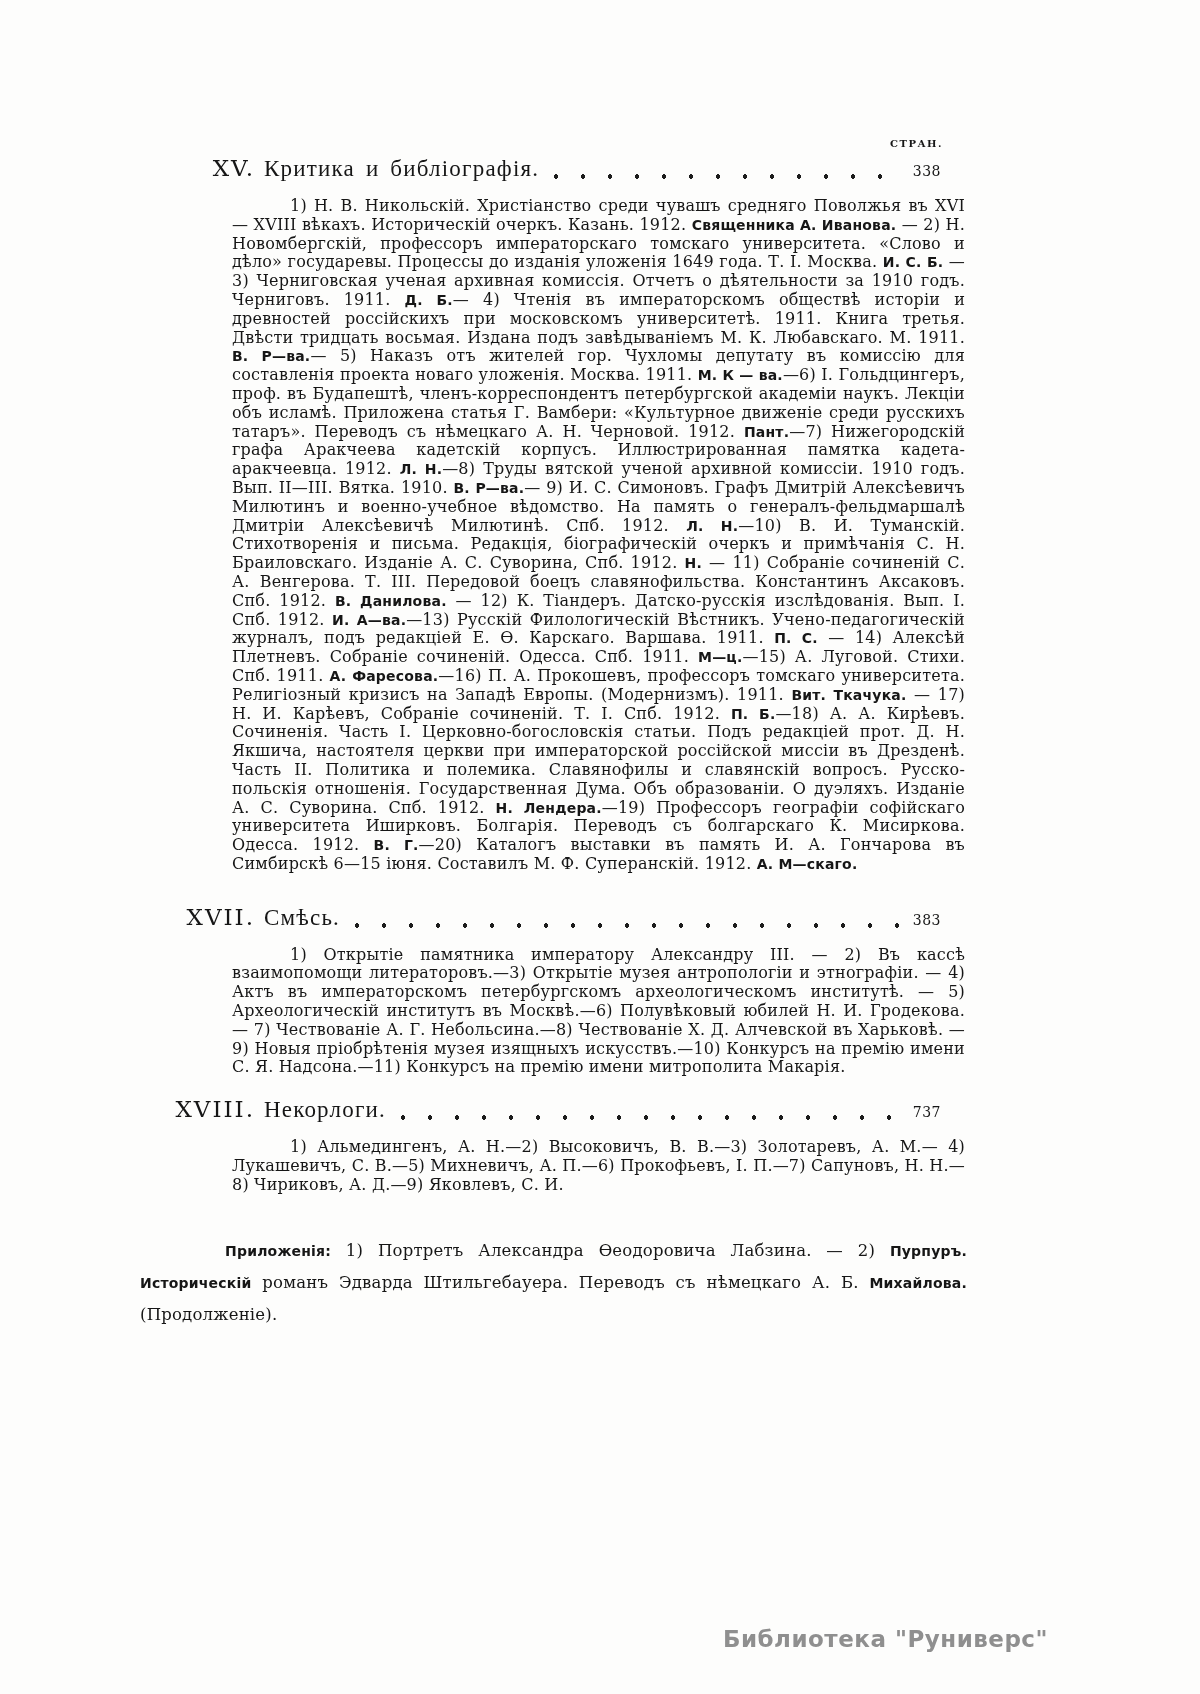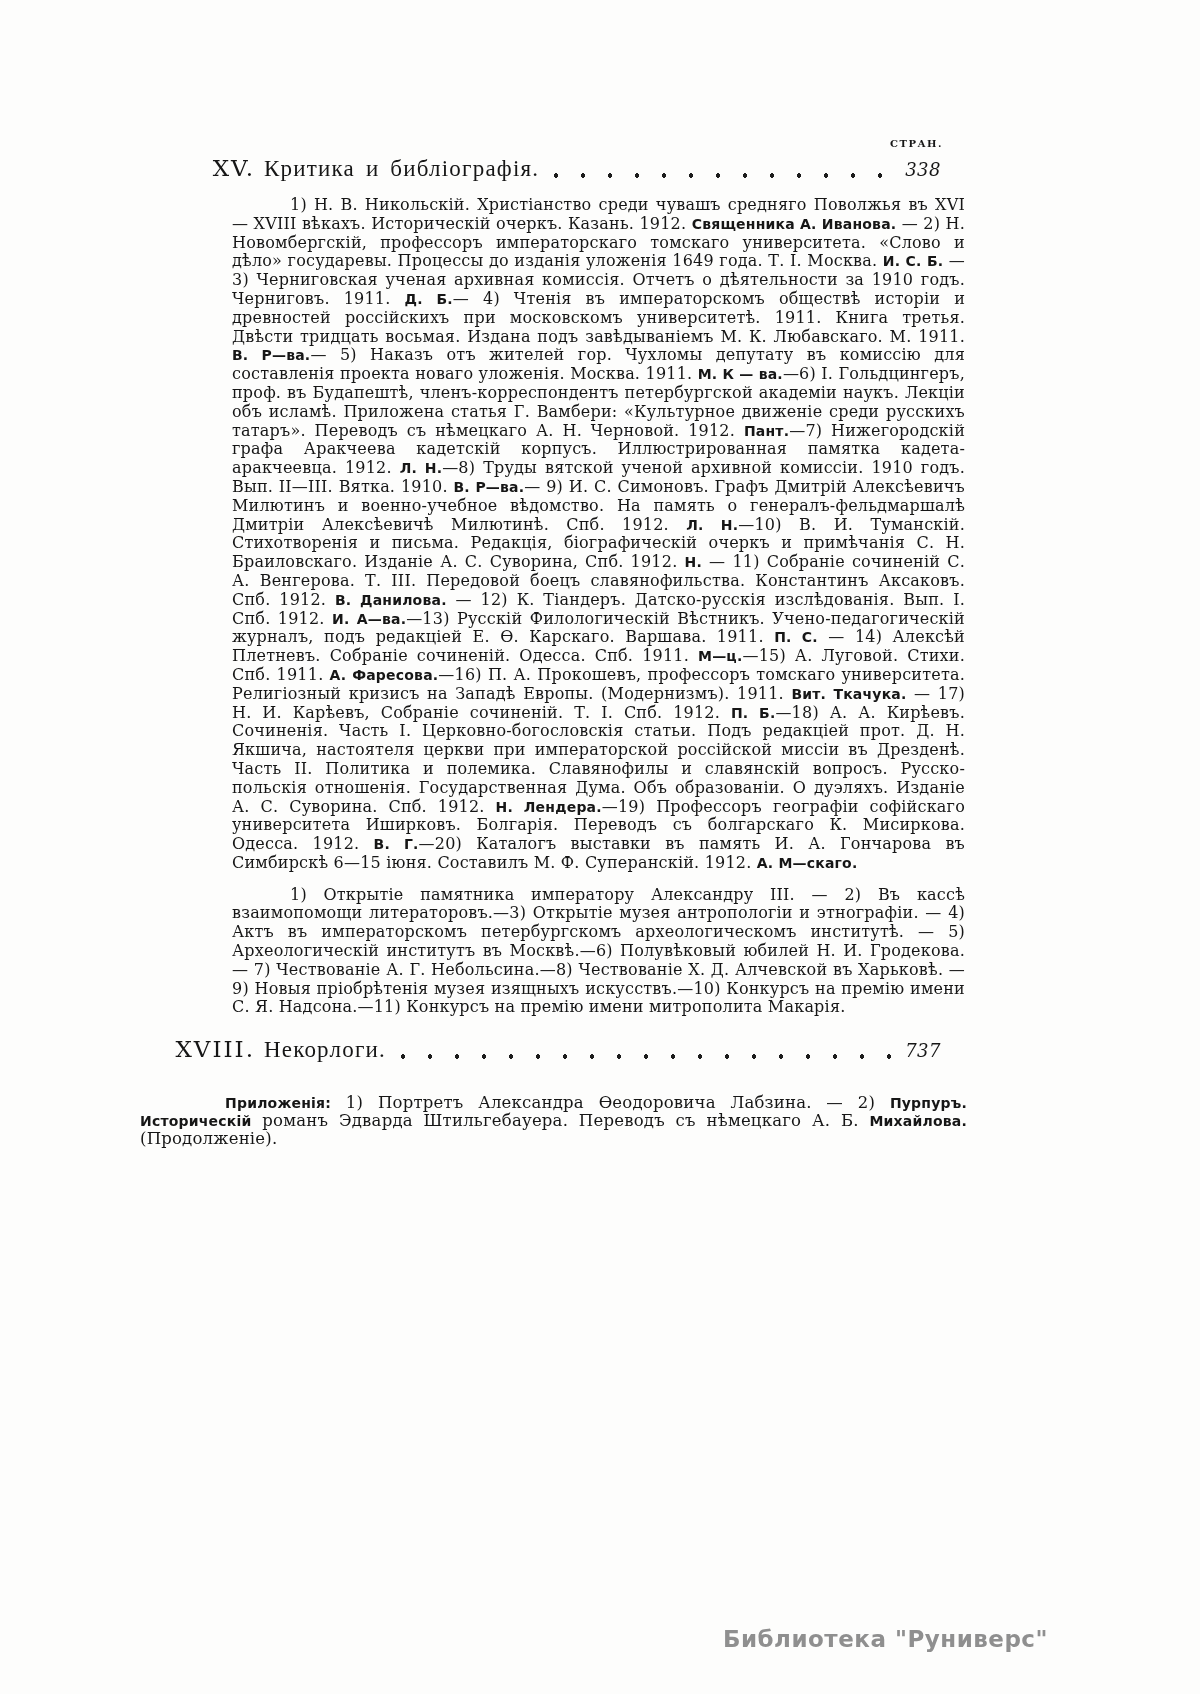--- a/index.html
+++ b/index.html
@@ -52,23 +52,22 @@
     flex: 1 1 auto;
     align-self: flex-end;
     height: 7px;
     margin: 0 12px 4px 14px;
     background-image: radial-gradient(circle at 3px 3.5px, #1c1c1c 2.1px, rgba(0,0,0,0) 2.4px);
     background-size: 27px 7px;
     background-repeat: repeat-x;
   }
   .entry-page {
     flex: 0 0 auto;
-    font-size: 18px;
+    font-size: 14px;
     letter-spacing: 0.5px;
-    font-style: italic;
   }
   .annotation {
     margin: 13px 2px 0 92px;
     text-align: justify;
     text-indent: 58px;
     font-size: 16px;
     line-height: 18.8px;
     letter-spacing: 0.2px;
   }
   .annotation .sig,
@@ -76,25 +75,25 @@
     font-family: "DejaVu Sans", sans-serif;
     font-weight: 700;
     font-size: 14px;
     letter-spacing: 0.2px;
   }
   .m-xv    { margin-top: 6px; }
   .m-xvi   { margin-top: 26px; }
   .m-xvii  { margin-top: 30px; }
   .m-xviii { margin-top: 19px; }
   .appendix {
-    margin-top: 30px;
+    margin-top: 40px;
     text-align: justify;
     text-indent: 85px;
     font-size: 16.5px;
-    line-height: 18px;
+    line-height: 31px;
     letter-spacing: 0.2px;
   }
   .watermark {
     position: absolute;
     top: 1626px;
     right: 152px;
     font-family: "DejaVu Sans", sans-serif;
     font-size: 23px;
     font-weight: 700;
     color: #8f8f8f;
@@ -111,27 +110,34 @@
 
     <div class="entry-header m-xv">
       <span class="entry-num">XV.</span>
       <span class="entry-title">Критика и библіографія.</span>
       <span class="leader"></span>
       <span class="entry-page">338</span>
     </div>
     <div class="annotation"><span>1) Н. В. Никольскій. Христіанство среди чувашъ средняго Поволжья въ XVI — XVIII вѣкахъ. Историческій очеркъ. Казань. 1912. </span><span class="sig">Священника А. Иванова.</span><span> — 2) Н. Новомбергскій, профессоръ императорскаго томскаго университета. «Слово и дѣло» государевы. Процессы до изданія уложенія 1649 года. Т. I. Москва. </span><span class="sig">И. С. Б.</span><span> — 3) Черниговская ученая архивная комиссія. Отчетъ о дѣятельности за 1910 годъ. Черниговъ. 1911. </span><span class="sig">Д. Б.</span><span>— 4) Чтенія въ императорскомъ обществѣ исторіи и древностей россійскихъ при московскомъ университетѣ. 1911. Книга третья. Двѣсти тридцать восьмая. Издана подъ завѣдываніемъ М. К. Любавскаго. М. 1911. </span><span class="sig">В. Р—ва.</span><span>— 5) Наказъ отъ жителей гор. Чухломы депутату въ комиссію для составленія проекта новаго уложенія. Москва. 1911. </span><span class="sig">М. К — ва.</span><span>—6) I. Гольдцингеръ, проф. въ Будапештѣ, членъ-корреспондентъ петербургской академіи наукъ. Лекціи объ исламѣ. Приложена статья Г. Вамбери: «Культурное движеніе среди русскихъ татаръ». Переводъ съ нѣмецкаго А. Н. Черновой. 1912. </span><span class="sig">Пант.</span><span>—7) Нижегородскій графа Аракчеева кадетскій корпусъ. Иллюстрированная памятка кадета-аракчеевца. 1912. </span><span class="sig">Л. Н.</span><span>—8) Труды вятской ученой архивной комиссіи. 1910 годъ. Вып. II—III. Вятка. 1910. </span><span class="sig">В. Р—ва.</span><span>— 9) И. С. Симоновъ. Графъ Дмитрій Алексѣевичъ Милютинъ и военно-учебное вѣдомство. На память о генералъ-фельдмаршалѣ Дмитріи Алексѣевичѣ Милютинѣ. Спб. 1912. </span><span class="sig">Л. Н.</span><span>—10) В. И. Туманскій. Стихотворенія и письма. Редакція, біографическій очеркъ и примѣчанія С. Н. Браиловскаго. Изданіе А. С. Суворина, Спб. 1912. </span><span class="sig">Н.</span><span> — 11) Собраніе сочиненій С. А. Венгерова. Т. III. Передовой боецъ славянофильства. Константинъ Аксаковъ. Спб. 1912. </span><span class="sig">В. Данилова.</span><span> — 12) К. Тіандеръ. Датско-русскія изслѣдованія. Вып. I. Спб. 1912. </span><span class="sig">И. А—ва.</span><span>—13) Русскій Филологическій Вѣстникъ. Учено-педагогическій журналъ, подъ редакціей Е. Ѳ. Карскаго. Варшава. 1911. </span><span class="sig">П. С.</span><span> — 14) Алексѣй Плетневъ. Собраніе сочиненій. Одесса. Спб. 1911. </span><span class="sig">М—ц.</span><span>—15) А. Луговой. Стихи. Спб. 1911. </span><span class="sig">А. Фаресова.</span><span>—16) П. А. Прокошевъ, профессоръ томскаго университета. Религіозный кризисъ на Западѣ Европы. (Модернизмъ). 1911. </span><span class="sig">Вит. Ткачука.</span><span> — 17) Н. И. Карѣевъ, Собраніе сочиненій. Т. I. Спб. 1912. </span><span class="sig">П. Б.</span><span>—18) А. А. Кирѣевъ. Сочиненія. Часть I. Церковно-богословскія статьи. Подъ редакціей прот. Д. Н. Якшича, настоятеля церкви при императорской россійской миссіи въ Дрезденѣ. Часть II. Политика и полемика. Славянофилы и славянскій вопросъ. Русско-польскія отношенія. Государственная Дума. Объ образованіи. О дуэляхъ. Изданіе А. С. Суворина. Спб. 1912. </span><span class="sig">Н. Лендера.</span><span>—19) Профессоръ географіи софійскаго университета Иширковъ. Болгарія. Переводъ съ болгарскаго К. Мисиркова. Одесса. 1912. </span><span class="sig">В. Г.</span><span>—20) Каталогъ выставки въ память И. А. Гончарова въ Симбирскѣ 6—15 іюня. Составилъ М. Ф. Суперанскій. 1912. </span><span class="sig">А. М—скаго.</span></div>
 
 
+    <div class="entry-header m-xvii">
+      <span class="entry-num">XVII.</span>
+      <span class="entry-title">Смѣсь.</span>
+      <span class="leader"></span>
+      <span class="entry-page">383</span>
+    </div>
     <div class="annotation"><span>1) Открытіе памятника императору Александру III. — 2) Въ кассѣ взаимопомощи литераторовъ.—3) Открытіе музея антропологіи и этнографіи. — 4) Актъ въ императорскомъ петербургскомъ археологическомъ институтѣ. — 5) Археологическій институтъ въ Москвѣ.—6) Полувѣковый юбилей Н. И. Гродекова. — 7) Чествованіе А. Г. Небольсина.—8) Чествованіе Х. Д. Алчевской въ Харьковѣ. — 9) Новыя пріобрѣтенія музея изящныхъ искусствъ.—10) Конкурсъ на премію имени С. Я. Надсона.—11) Конкурсъ на премію имени митрополита Макарія.</span></div>
 
     <div class="entry-header m-xviii">
       <span class="entry-num">XVIII.</span>
       <span class="entry-title">Некорлоги.</span>
       <span class="leader"></span>
       <span class="entry-page">737</span>
     </div>
+    <div class="annotation"><span>1) Альмедингенъ, А. Н.—2) Высоковичъ, В. В.—3) Золотаревъ, А. М.— 4) Лукашевичъ, С. В.—5) Михневичъ, А. П.—6) Прокофьевъ, I. П.—7) Сапуновъ, Н. Н.—8) Чириковъ, А. Д.—9) Яковлевъ, С. И.</span></div>
 
     <div class="appendix"><span class="sig">Приложенія:</span><span> 1) Портретъ Александра Ѳеодоровича Лабзина. — 2) </span><span class="sig">Пурпуръ.</span><span> </span><span class="sig">Историческій</span><span> романъ Эдварда Штильгебауера. Переводъ съ нѣмецкаго А. Б. </span><span class="sig">Михайлова.</span><span> (Продолженіе).</span></div>
 
   </div>
 
   <div class="watermark">Библиотека "Руниверс"</div>
 </div>
 
 </body></html>

